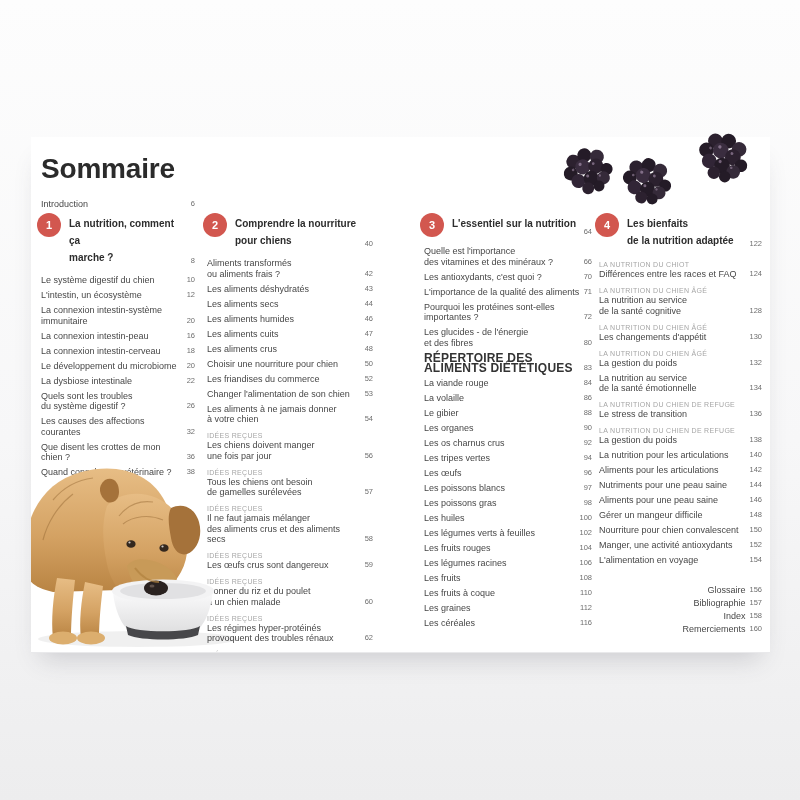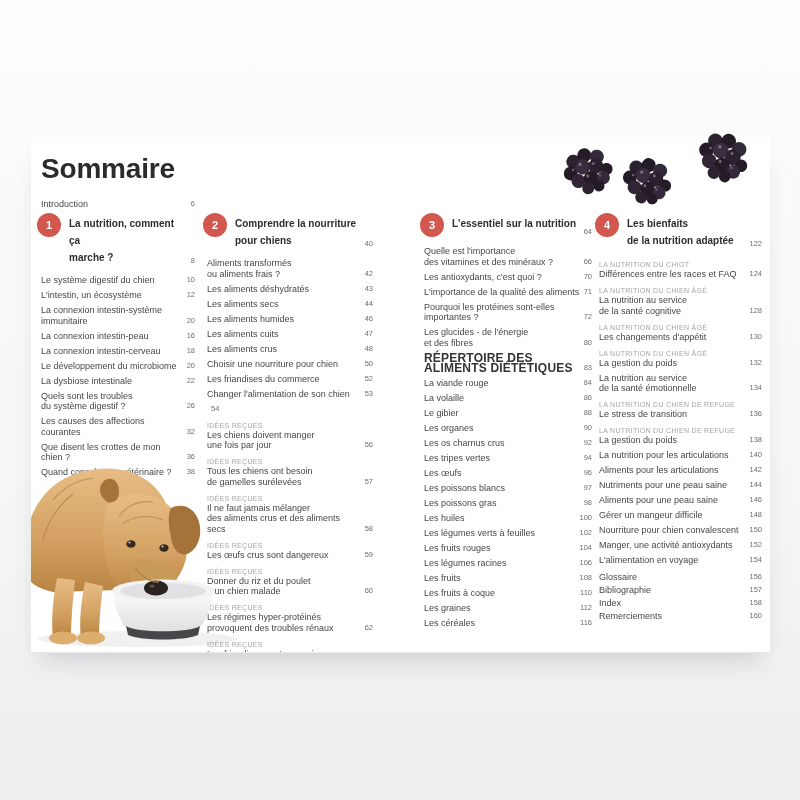--- a/index.html
+++ b/index.html
@@ -24,21 +24,21 @@
     margin:-2px 8px 0 -4px;}
   .sec-title{flex:1;font-size:10px;font-weight:bold;color:#2d2d2d;line-height:17px;
     white-space:pre-line;}
   .num{font-size:7.5px;color:#6e6e6e;line-height:10.5px;flex:0 0 auto;padding-left:4px;}
   .hnum{align-self:flex-end;}
   .entry{margin-bottom:4.5px;}
   .erow{display:flex;justify-content:space-between;align-items:flex-end;}
   .lbl{font-size:9px;color:#474747;line-height:10.5px;white-space:pre-line;}
   .entry.bold .lbl{font-weight:bold;color:#333333;letter-spacing:.2px;font-size:12px;}
   .kicker{font-size:7px;color:#a6a6a6;line-height:9px;letter-spacing:.3px;margin-top:2px;}
-  .backmatter{margin-top:2px;display:flex;flex-direction:column;}
+  .backmatter{margin-top:15px;display:flex;flex-direction:column;align-items:flex-end;}
   .backmatter .entry{margin-bottom:2.5px;}
   .dog{position:absolute;left:-8px;bottom:2px;width:215px;height:210px;z-index:2;}
 </style>
 </head>
 <body>
 
 <div class="stage">
 
   <div class="sheet">
     <h1 class="title">Sommaire</h1>
@@ -181,20 +181,22 @@
           </div>
         </div>
         <div class="entry">
           <div class="erow">
             <span class="lbl">Changer l'alimentation de son chien</span>
             <span class="num">53</span>
           </div>
         </div>
         <div class="entry">
           <div class="erow">
+            <span class="lbl">Les aliments à ne jamais donner
+à votre chien</span>
             <span class="num">54</span>
           </div>
         </div>
         <div class="entry">
           <div class="kicker">IDÉES REÇUES</div>
           <div class="erow">
             <span class="lbl">Les chiens doivent manger
 une fois par jour</span>
             <span class="num">56</span>
           </div>

